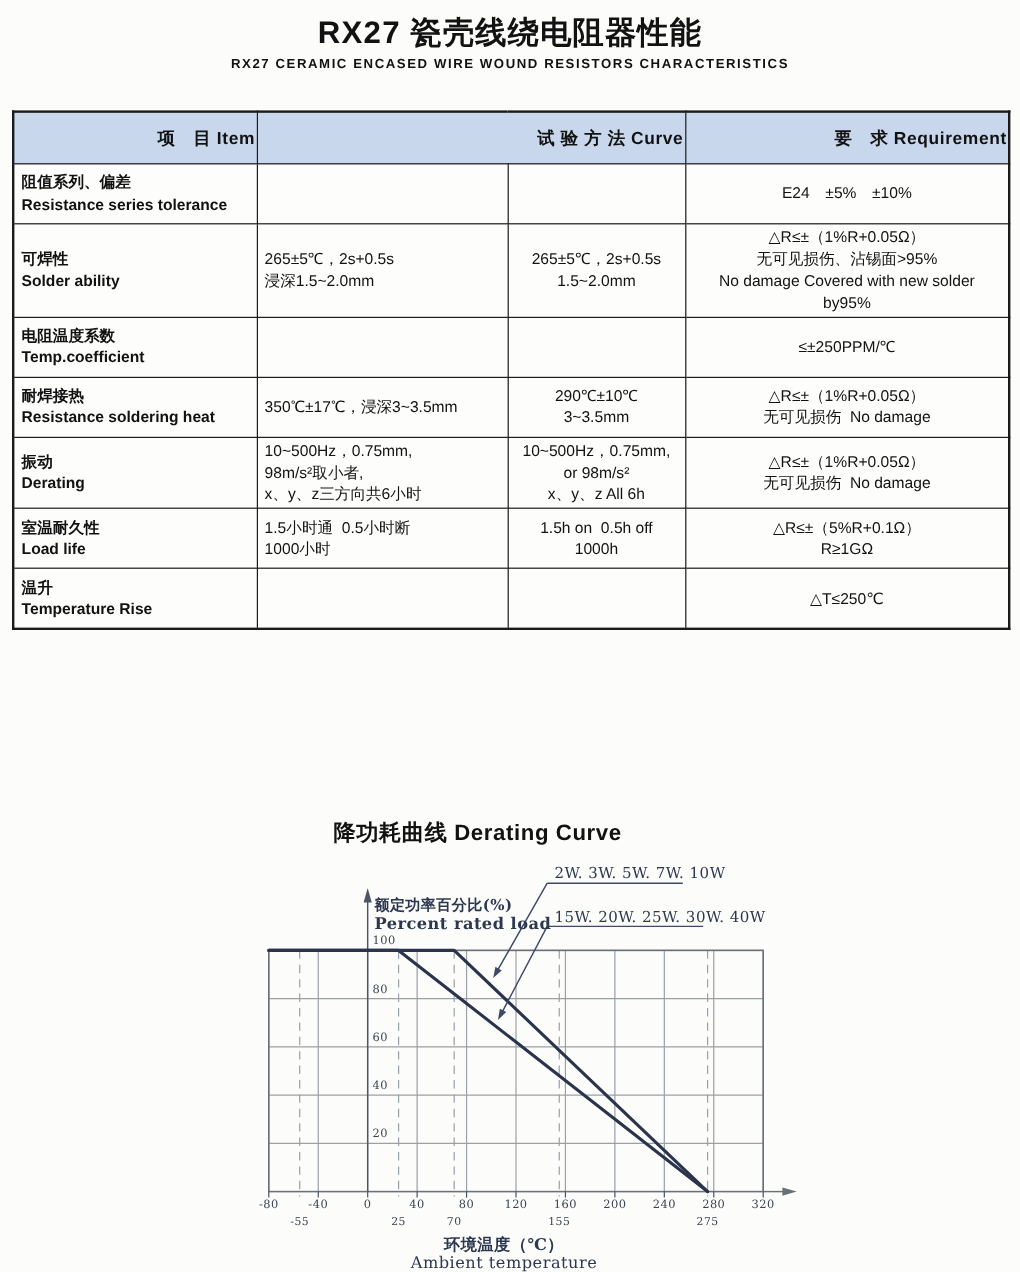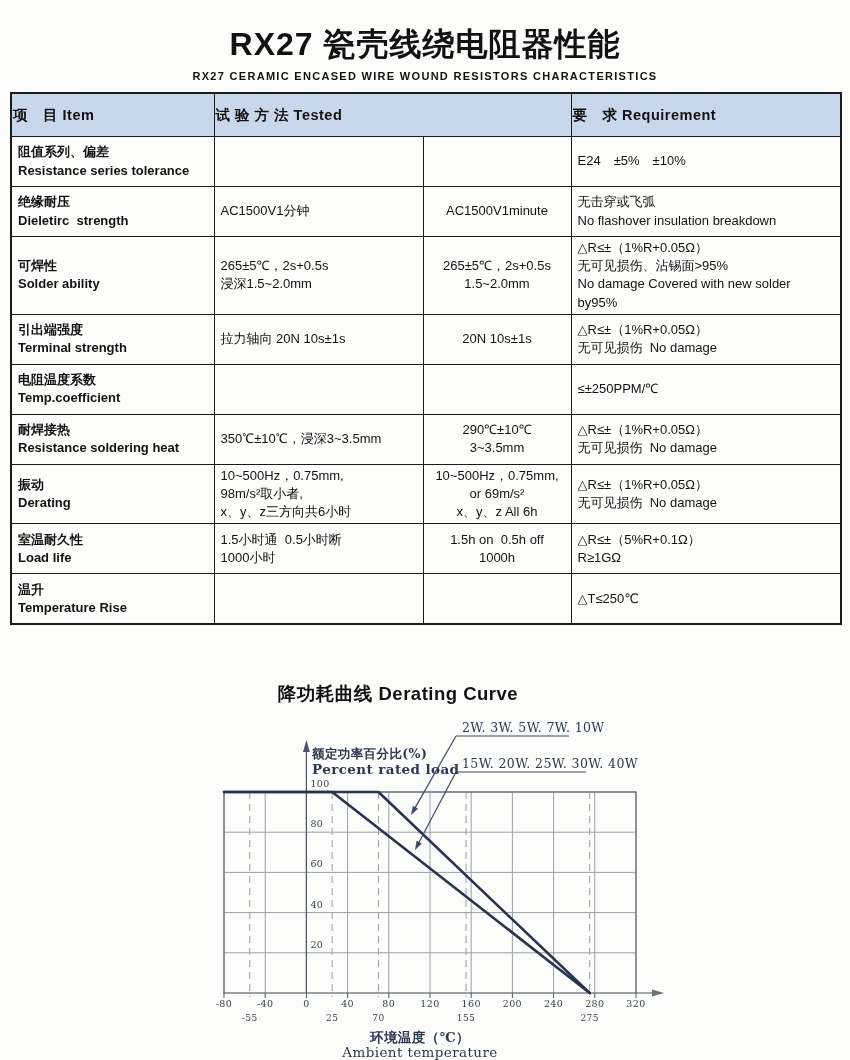--- a/index.html
+++ b/index.html
@@ -1,42 +1,42 @@
 <!DOCTYPE html>
 <html><head>
 <meta charset="utf-8">
 <style>
   html,body{margin:0;padding:0;background:#ffffff;}
   .page{
     position:relative;width:850px;height:1060px;background:#fcfcfa;
     font-family:"Liberation Sans",sans-serif;color:#121212;overflow:hidden;
   }
   .title{
-    margin:0;padding-top:23px;text-align:center;
-    font-size:32px;font-weight:700;letter-spacing:1px;
+    margin:0;padding-top:10px;text-align:center;
+    font-size:26px;font-weight:700;letter-spacing:1px;
   }
   .subtitle{
     margin:3px 0 0 0;text-align:center;
     font-size:11px;font-weight:700;letter-spacing:1.3px;
   }
   table.spec{
     position:absolute;left:10px;top:92px;width:830px;
     border-collapse:collapse;table-layout:fixed;
     border:2px solid #1b1b1b;background:#fdfdfc;
   }
   table.spec th,table.spec td{border:1px solid #1b1b1b;vertical-align:middle;}
   table.spec thead th{
     height:40px;background:#c8d7ec;
-    font-size:14.5px;font-weight:700;letter-spacing:.5px;text-align:left;
+    font-size:14.5px;font-weight:700;letter-spacing:.5px;text-align:right;
   }
   table.spec tbody td{height:45px;padding:2px 6px;font-size:13px;line-height:1.4;}
   td.item-cell{text-align:left;padding-left:9px;font-weight:bold;}
   td.method-cn-cell{text-align:left;padding-left:9px;}
   td.method-en-cell{text-align:center;}
-  td.requirement-cell{}
+  td.requirement-cell{text-align:center;}
   .cell-line{white-space:pre-wrap;}
   td.small{font-size:11px;line-height:1.32;}
   .chart-title{
     position:absolute;top:681px;left:0;width:796px;text-align:center;
     font-size:18.5px;font-weight:600;letter-spacing:.5px;
   }
   #chart{position:absolute;left:180px;top:712px;}
 </style>
 </head>
 <body>
@@ -49,105 +49,73 @@
   <table class="spec">
     <colgroup>
       <col style="width:203px">
         <col style="width:209px">
         <col style="width:148px">
         <col style="width:270px">
     </colgroup>
     <thead>
       <tr>
         <th>项　目  Item</th>
-        <th colspan="2">试 验 方 法  Tested</th>
+        <th colspan="2">试 验 方 法  Curve</th>
         <th>要　求 Requirement</th>
       </tr>
     </thead>
     <tbody id="spec-body">
         <tr>
           <td class="item-cell">
             <div class="cell-line">阻值系列、偏差</div>
             <div class="cell-line">Resistance series tolerance</div>
           </td>
           <td class="method-cn-cell"></td>
           <td class="method-en-cell"></td>
           <td class="requirement-cell">
             <div class="cell-line">E24　±5%　±10%</div>
           </td>
         </tr>
         <tr>
           <td class="item-cell">
-            <div class="cell-line">绝缘耐压</div>
-            <div class="cell-line">Dieletirc  strength</div>
-          </td>
-          <td class="method-cn-cell">
-            <div class="cell-line">AC1500V1分钟</div>
-          </td>
-          <td class="method-en-cell">
-            <div class="cell-line">AC1500V1minute</div>
-          </td>
-          <td class="requirement-cell">
-            <div class="cell-line">无击穿或飞弧</div>
-            <div class="cell-line">No flashover insulation breakdown</div>
-          </td>
-        </tr>
-        <tr>
-          <td class="item-cell">
             <div class="cell-line">可焊性</div>
             <div class="cell-line">Solder ability</div>
           </td>
           <td class="method-cn-cell">
             <div class="cell-line">265±5℃，2s+0.5s</div>
             <div class="cell-line">浸深1.5~2.0mm</div>
           </td>
           <td class="method-en-cell">
             <div class="cell-line">265±5℃，2s+0.5s</div>
             <div class="cell-line">1.5~2.0mm</div>
           </td>
           <td class="requirement-cell small">
             <div class="cell-line">△R≤±（1%R+0.05Ω）</div>
             <div class="cell-line">无可见损伤、沾锡面&gt;95%</div>
             <div class="cell-line">No damage Covered with new solder by95%</div>
           </td>
         </tr>
         <tr>
           <td class="item-cell">
-            <div class="cell-line">引出端强度</div>
-            <div class="cell-line">Terminal strength</div>
-          </td>
-          <td class="method-cn-cell">
-            <div class="cell-line">拉力轴向 20N 10s±1s</div>
-          </td>
-          <td class="method-en-cell">
-            <div class="cell-line">20N 10s±1s</div>
-          </td>
-          <td class="requirement-cell">
-            <div class="cell-line">△R≤±（1%R+0.05Ω）</div>
-            <div class="cell-line">无可见损伤  No damage</div>
-          </td>
-        </tr>
-        <tr>
-          <td class="item-cell">
             <div class="cell-line">电阻温度系数</div>
             <div class="cell-line">Temp.coefficient</div>
           </td>
           <td class="method-cn-cell"></td>
           <td class="method-en-cell"></td>
           <td class="requirement-cell">
             <div class="cell-line">≤±250PPM/℃</div>
           </td>
         </tr>
         <tr>
           <td class="item-cell">
             <div class="cell-line">耐焊接热</div>
             <div class="cell-line">Resistance soldering heat</div>
           </td>
           <td class="method-cn-cell">
-            <div class="cell-line">350℃±10℃，浸深3~3.5mm</div>
+            <div class="cell-line">350℃±17℃，浸深3~3.5mm</div>
           </td>
           <td class="method-en-cell">
             <div class="cell-line">290℃±10℃</div>
             <div class="cell-line">3~3.5mm</div>
           </td>
           <td class="requirement-cell">
             <div class="cell-line">△R≤±（1%R+0.05Ω）</div>
             <div class="cell-line">无可见损伤  No damage</div>
           </td>
         </tr>
@@ -156,21 +124,21 @@
             <div class="cell-line">振动</div>
             <div class="cell-line">Derating</div>
           </td>
           <td class="method-cn-cell small">
             <div class="cell-line">10~500Hz，0.75mm,</div>
             <div class="cell-line">98m/s²取小者,</div>
             <div class="cell-line">x、y、z三方向共6小时</div>
           </td>
           <td class="method-en-cell small">
             <div class="cell-line">10~500Hz，0.75mm,</div>
-            <div class="cell-line">or 69m/s²</div>
+            <div class="cell-line">or 98m/s²</div>
             <div class="cell-line">x、y、z All 6h</div>
           </td>
           <td class="requirement-cell">
             <div class="cell-line">△R≤±（1%R+0.05Ω）</div>
             <div class="cell-line">无可见损伤  No damage</div>
           </td>
         </tr>
         <tr>
           <td class="item-cell">
             <div class="cell-line">室温耐久性</div>

